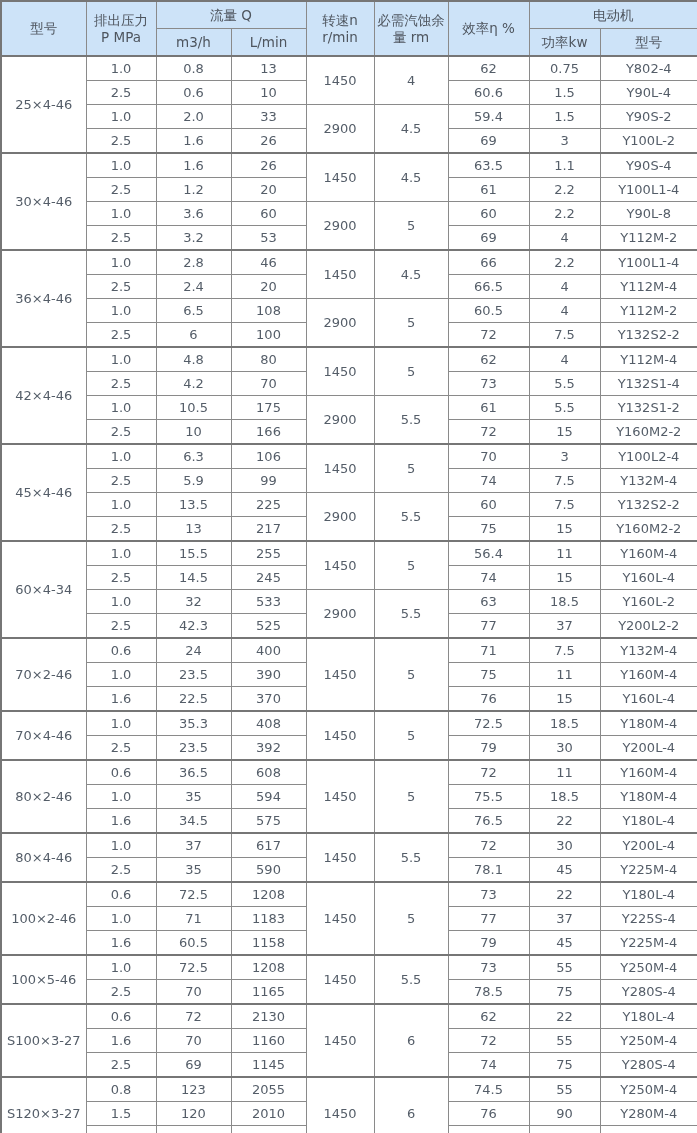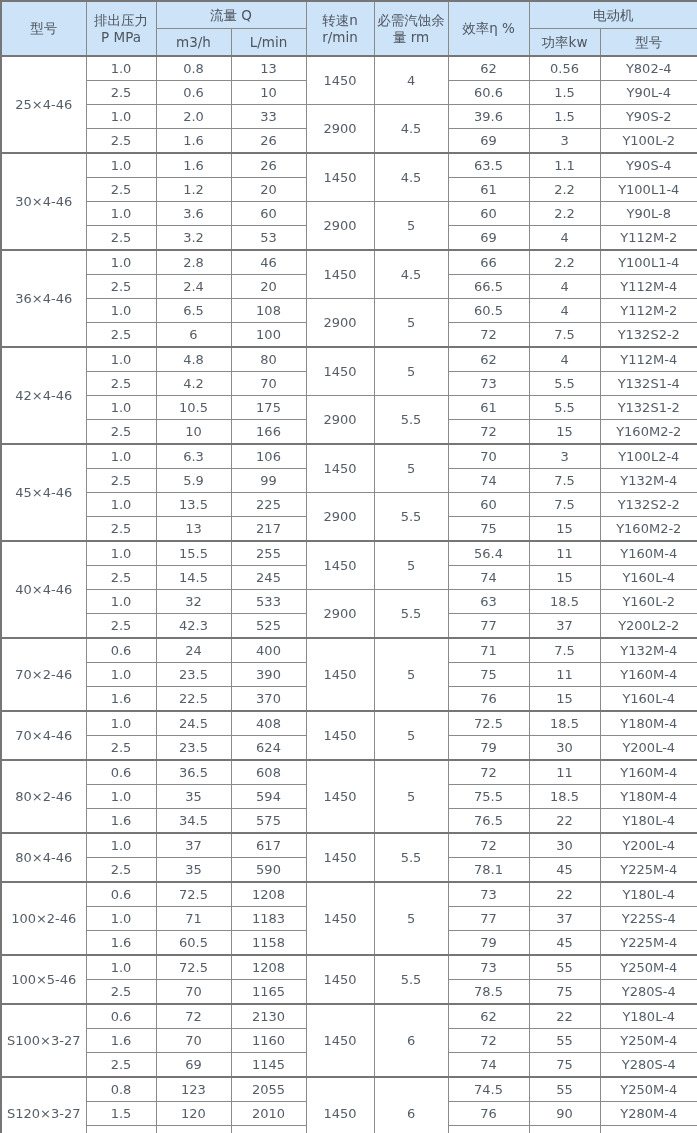--- a/index.html
+++ b/index.html
@@ -94,38 +94,38 @@
   </thead>
   <tbody>
       <tr class="group-start">
         <td rowspan="4">25×4-46</td>
         <td>1.0</td>
         <td>0.8</td>
         <td>13</td>
         <td rowspan="2">1450</td>
         <td rowspan="2">4</td>
         <td>62</td>
-        <td>0.56</td>
+        <td>0.75</td>
         <td>Y802-4</td>
       </tr>
       <tr>
         <td>2.5</td>
         <td>0.6</td>
         <td>10</td>
         <td>60.6</td>
         <td>1.5</td>
         <td>Y90L-4</td>
       </tr>
       <tr>
         <td>1.0</td>
         <td>2.0</td>
         <td>33</td>
         <td rowspan="2">2900</td>
         <td rowspan="2">4.5</td>
-        <td>39.6</td>
+        <td>59.4</td>
         <td>1.5</td>
         <td>Y90S-2</td>
       </tr>
       <tr>
         <td>2.5</td>
         <td>1.6</td>
         <td>26</td>
         <td>69</td>
         <td>3</td>
         <td>Y100L-2</td>
@@ -272,21 +272,21 @@
       </tr>
       <tr>
         <td>2.5</td>
         <td>13</td>
         <td>217</td>
         <td>75</td>
         <td>15</td>
         <td>Y160M2-2</td>
       </tr>
       <tr class="group-start">
-        <td rowspan="4">40×4-46</td>
+        <td rowspan="4">60×4-34</td>
         <td>1.0</td>
         <td>15.5</td>
         <td>255</td>
         <td rowspan="2">1450</td>
         <td rowspan="2">5</td>
         <td>56.4</td>
         <td>11</td>
         <td>Y160M-4</td>
       </tr>
       <tr>
@@ -338,32 +338,32 @@
         <td>1.6</td>
         <td>22.5</td>
         <td>370</td>
         <td>76</td>
         <td>15</td>
         <td>Y160L-4</td>
       </tr>
       <tr class="group-start">
         <td rowspan="2">70×4-46</td>
         <td>1.0</td>
-        <td>24.5</td>
+        <td>35.3</td>
         <td>408</td>
         <td rowspan="2">1450</td>
         <td rowspan="2">5</td>
         <td>72.5</td>
         <td>18.5</td>
         <td>Y180M-4</td>
       </tr>
       <tr>
         <td>2.5</td>
         <td>23.5</td>
-        <td>624</td>
+        <td>392</td>
         <td>79</td>
         <td>30</td>
         <td>Y200L-4</td>
       </tr>
       <tr class="group-start">
         <td rowspan="3">80×2-46</td>
         <td>0.6</td>
         <td>36.5</td>
         <td>608</td>
         <td rowspan="3">1450</td>

